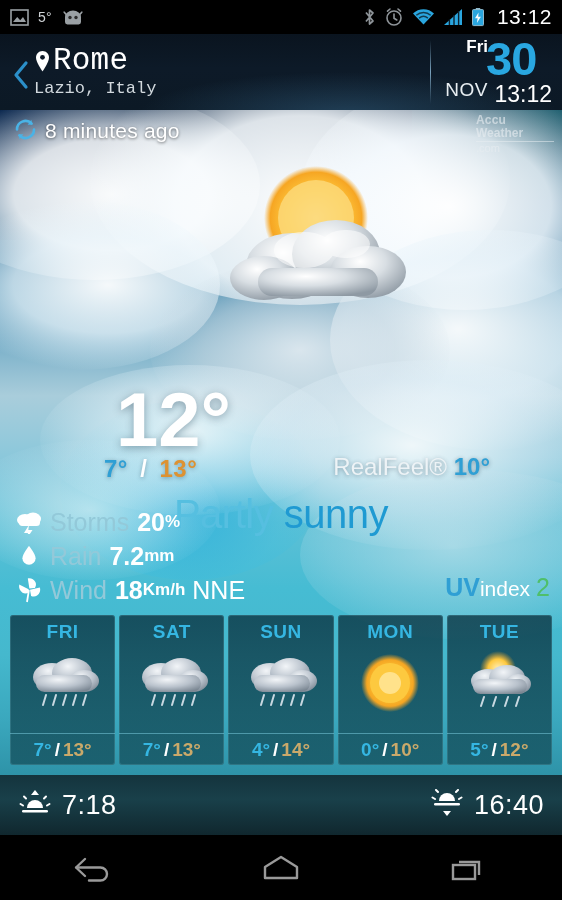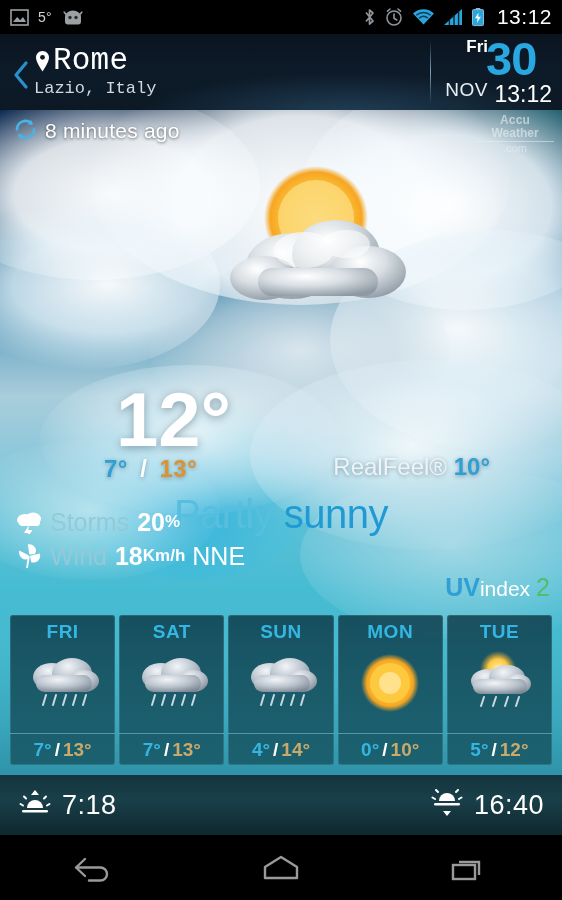--- a/index.html
+++ b/index.html
@@ -95,21 +95,21 @@
     position:absolute; right:0; top:0; width:150px; height:90px;
     background:radial-gradient(ellipse at 100% 0%, rgba(13,90,105,.85) 0%, rgba(20,110,125,.25) 60%, rgba(255,255,255,0) 80%);
   }
 
   
   .refresh-row { position:absolute; left:0; top:0; width:562px; height:42px; z-index:6;
                  display:flex; align-items:center; padding-left:14px; }
   .refresh-row .rtext { color:#ffffff; font-size:21px; margin-left:8px; letter-spacing:.2px;
                         text-shadow:0 1px 3px rgba(0,0,0,.55); }
   .accu-logo { position:absolute; right:8px; top:4px; width:78px; height:42px; z-index:6;
-               text-align:center; opacity:.62; }
+               text-align:left; opacity:.62; }
   .accu-logo .l1 { color:#e9eef2; font-size:12px; font-weight:bold; line-height:13px; letter-spacing:.2px; }
   .accu-logo .l2 { color:#e9eef2; font-size:12px; font-weight:bold; line-height:13px;
                    border-bottom:1px solid rgba(233,238,242,.85); padding-bottom:1px; }
   .accu-logo .l3 { color:#e9eef2; font-size:11px; line-height:13px; }
 
   
   .hero-icon { position:absolute; left:196px; top:48px; width:250px; height:200px; z-index:4; }
 
   
   .temp-main { position:absolute; left:116px; top:272px; z-index:6;
@@ -349,20 +349,30 @@
                 <rect x="4" y="9" width="21" height="7" rx="3.5"></rect>
               </g>
               <path d="M14 15l-5 8h4l-1.5 6 6-9h-4.2z" fill="#ffffff"></path>
             </svg>
         </span>
         <span class="dlabel">Storms</span>
         <span class="dval">20</span>
           <span class="dunit">%</span>
       </div>
 
+      <div class="drow">
+        <span class="dicon">
+          <svg width="28" height="24" viewBox="0 0 28 24">
+              <path d="M14 2c0 0-6.6 8.1-6.6 12.2A6.6 6.6 0 0 0 20.6 14.2C20.6 10.1 14 2 14 2z" fill="#ffffff"></path>
+            </svg>
+        </span>
+        <span class="dlabel">Rain</span>
+        <span class="dval">7.2</span>
+          <span class="dunit">mm</span>
+      </div>
 
       <div class="drow">
         <span class="dicon">
           <svg width="28" height="26" viewBox="0 0 28 26">
               <g fill="#ffffff">
                 <path d="M13.6 12.2L4.2 7.6c-.6 3.2.6 6.5 3.3 8.1 1.9 1.1 4.2 1 6.1-.1z"></path>
                 <path d="M14.4 11.6L12.8 1.4c3.1-.6 6.2.9 7.6 3.6 1 1.9.7 4.2-.5 6z"></path>
                 <path d="M15 12.7l9.9-2.3c.9 3.1-.2 6.4-2.8 8.2-1.8 1.2-4.1 1.3-6 .4z"></path>
               </g>
               <path d="M13.9 13.2L12 25" stroke="#ffffff" stroke-width="1.8" fill="none"></path>

